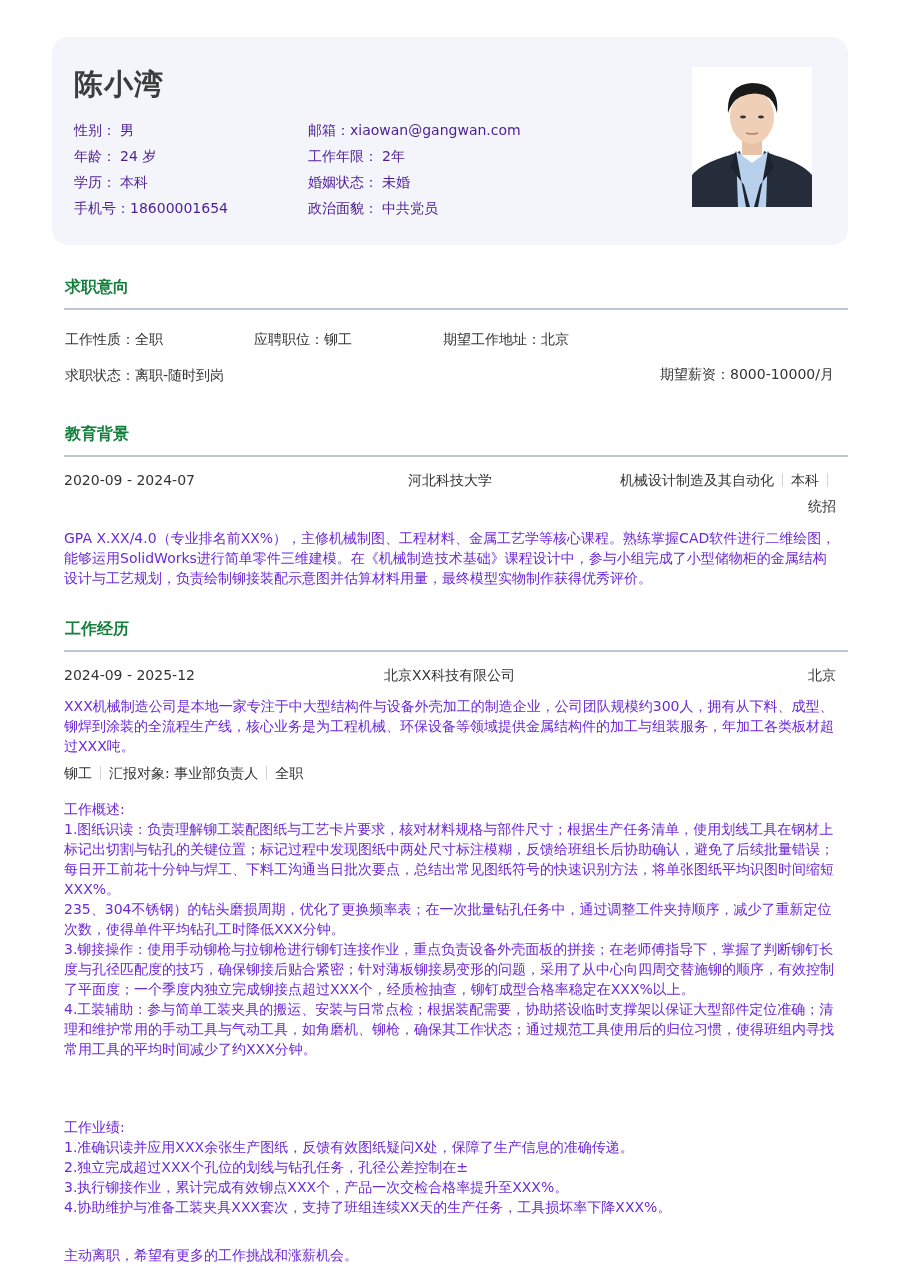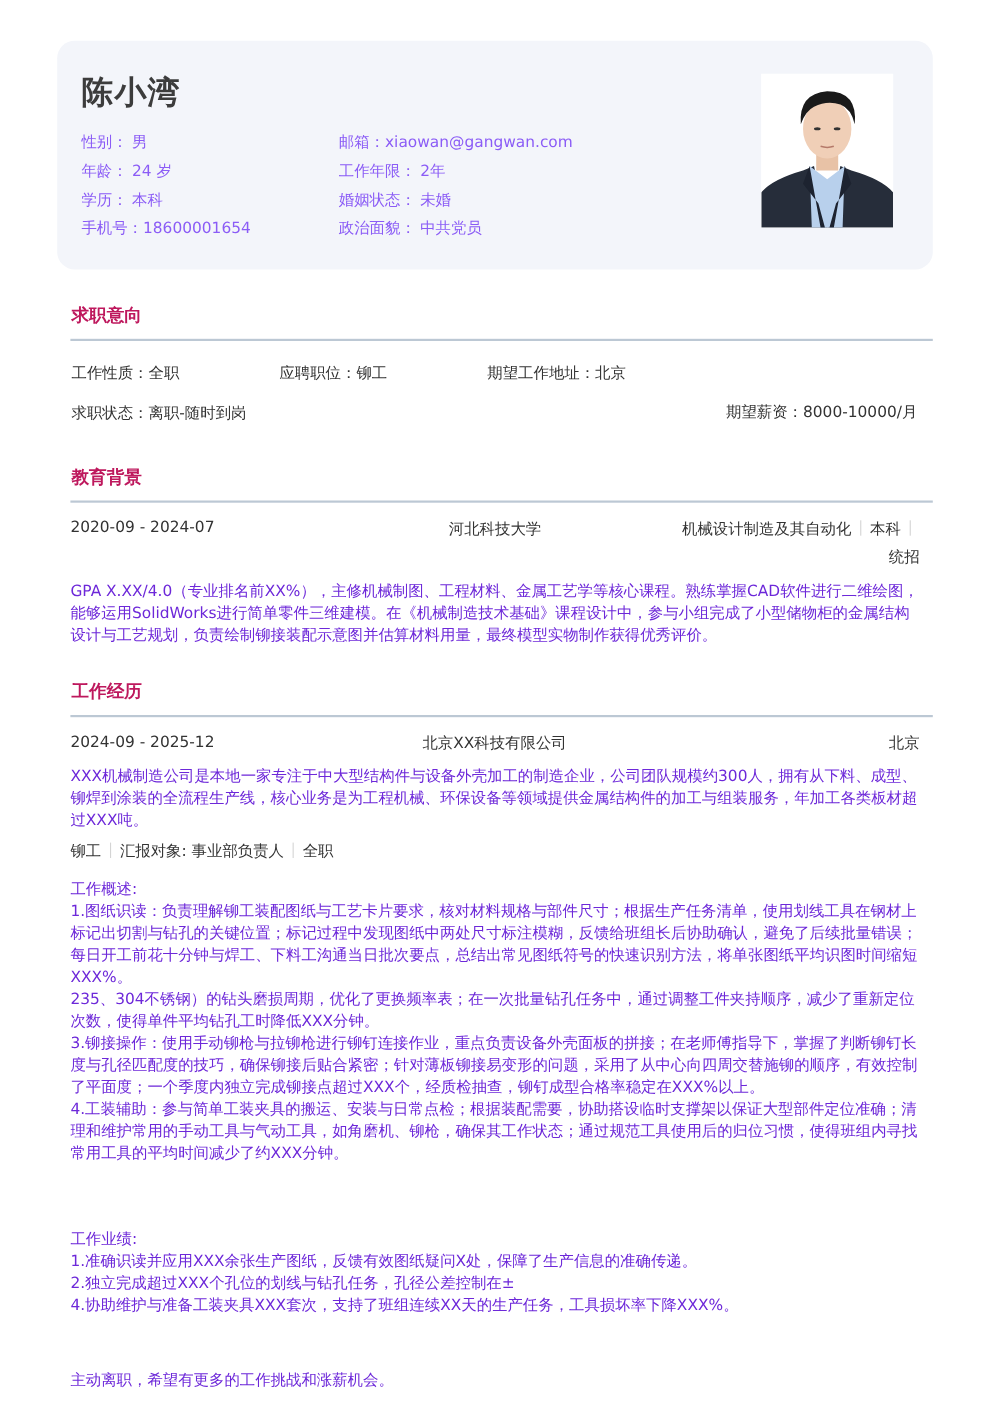--- a/index.html
+++ b/index.html
@@ -10,29 +10,29 @@
       position: absolute; left: 52px; top: 37px; width: 796px; height: 208px;
       background: #f3f5fa; border-radius: 16px;
     }
     .name {
       position: absolute; left: 22px; top: 28px;
       font-size: 29px; font-weight: bold; color: #3c3c3c; letter-spacing: 1px;
     }
     .info-col { position: absolute; top: 82px; }
     .info-col.left { left: 22px; }
     .info-col.right { left: 256px; }
-    .info-row { height: 26px; line-height: 22px; font-size: 14px; color: #8b5cf6; white-space: nowrap; }
+    .info-row { height: 26px; line-height: 22px; font-size: 14px; color: #4c1d95; white-space: nowrap; }
     .info-row .val { margin-left: 4px; }
     .photo {
       position: absolute; left: 640px; top: 30px; width: 120px; height: 140px;
       background: #ffffff; overflow: hidden;
     }
 
     .section-title {
-      position: absolute; left: 65px; font-size: 16px; font-weight: bold; color: #be185d;
+      position: absolute; left: 65px; font-size: 16px; font-weight: bold; color: #15803d;
     }
     .section-rule {
       position: absolute; left: 64px; width: 784px; height: 2px; background: #bcc8d4;
     }
 
     .row-abs { position: absolute; font-size: 14px; color: #333333; white-space: nowrap; }
     .lbl { color: #333333; }
 
     .para {
       position: absolute; left: 64px; width: 775px; font-size: 14px; line-height: 20px; color: #6d28d9;
@@ -125,16 +125,17 @@
   <span class="block-line">1.图纸识读：负责理解铆工装配图纸与工艺卡片要求，核对材料规格与部件尺寸；根据生产任务清单，使用划线工具在钢材上标记出切割与钻孔的关键位置；标记过程中发现图纸中两处尺寸标注模糊，反馈给班组长后协助确认，避免了后续批量错误；每日开工前花十分钟与焊工、下料工沟通当日批次要点，总结出常见图纸符号的快速识别方法，将单张图纸平均识图时间缩短XXX%。</span>
   <span class="block-line">235、304不锈钢）的钻头磨损周期，优化了更换频率表；在一次批量钻孔任务中，通过调整工件夹持顺序，减少了重新定位次数，使得单件平均钻孔工时降低XXX分钟。</span>
   <span class="block-line">3.铆接操作：使用手动铆枪与拉铆枪进行铆钉连接作业，重点负责设备外壳面板的拼接；在老师傅指导下，掌握了判断铆钉长度与孔径匹配度的技巧，确保铆接后贴合紧密；针对薄板铆接易变形的问题，采用了从中心向四周交替施铆的顺序，有效控制了平面度；一个季度内独立完成铆接点超过XXX个，经质检抽查，铆钉成型合格率稳定在XXX%以上。</span>
   <span class="block-line">4.工装辅助：参与简单工装夹具的搬运、安装与日常点检；根据装配需要，协助搭设临时支撑架以保证大型部件定位准确；清理和维护常用的手动工具与气动工具，如角磨机、铆枪，确保其工作状态；通过规范工具使用后的归位习惯，使得班组内寻找常用工具的平均时间减少了约XXX分钟。</span>
 </div>
 
 <div class="para" style="top:1117px;">
   <span class="block-line">工作业绩:</span>
   <span class="block-line">1.准确识读并应用XXX余张生产图纸，反馈有效图纸疑问X处，保障了生产信息的准确传递。</span>
   <span class="block-line">2.独立完成超过XXX个孔位的划线与钻孔任务，孔径公差控制在±</span>
+  <span class="block-line">3.执行铆接作业，累计完成有效铆点XXX个，产品一次交检合格率提升至XXX%。</span>
   <span class="block-line">4.协助维护与准备工装夹具XXX套次，支持了班组连续XX天的生产任务，工具损坏率下降XXX%。</span>
 </div>
 
 <div class="para" style="top:1245px;">主动离职，希望有更多的工作挑战和涨薪机会。</div>
 
 </body></html>

